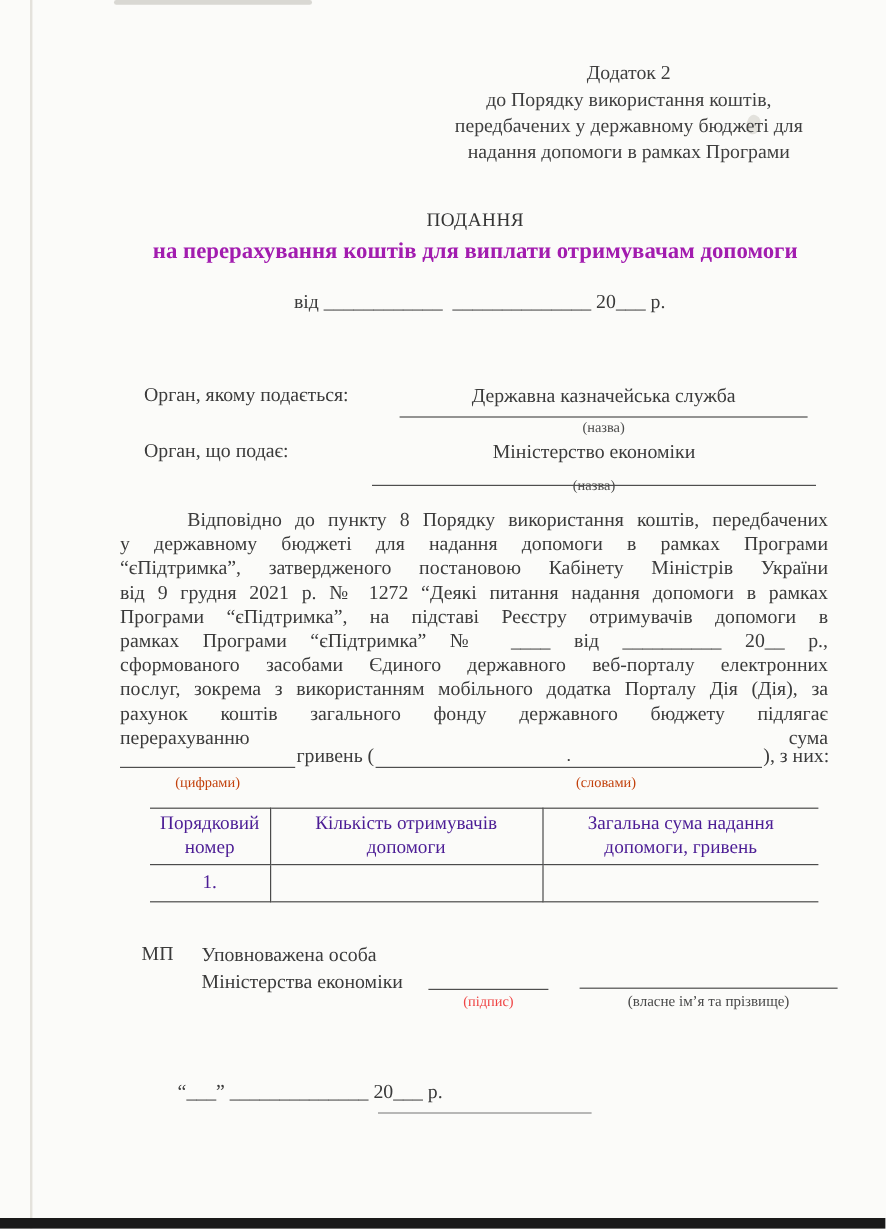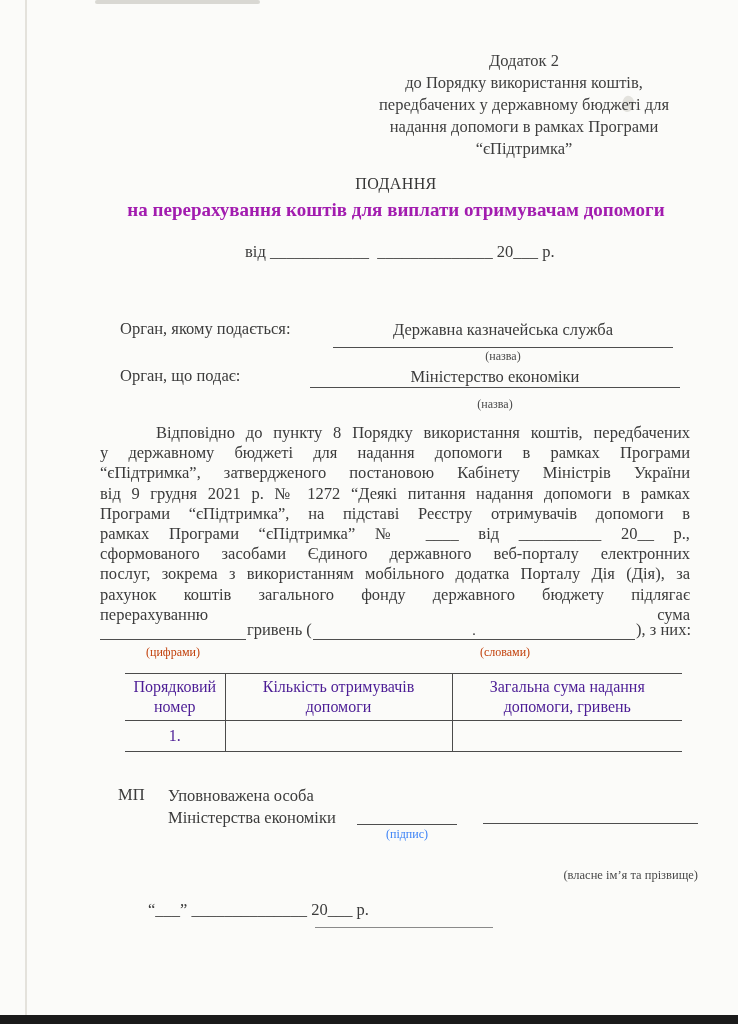--- a/index.html
+++ b/index.html
@@ -22,21 +22,21 @@
   .title{left:100px;top:175px;width:592px;text-align:center;font-weight:normal;font-size:16px;color:#353535;letter-spacing:.4px;}
   .subtitle{left:100px;top:199px;width:592px;text-align:center;font-weight:bold;font-size:19px;color:#a21caf;}
 
   .date-line{left:245px;top:242px;font-size:16.5px;white-space:pre;}
 
   .org-label{font-size:16.5px;text-align:center;}
   .org1-label{left:120px;top:319px;}
   .org1-value{left:333px;top:320px;width:340px;text-align:center;font-size:16.5px;padding-bottom:7px;border-bottom:1.4px solid #4e4e4e;}
   .org1-caption{left:333px;top:349px;width:340px;text-align:center;font-size:12px;color:#4a4a4a;}
   .org2-label{left:120px;top:366px;}
-  .org2-value{left:310px;top:367px;width:370px;text-align:center;font-size:16.5px;padding-bottom:0;border-bottom:1.4px solid #4e4e4e;}
+  .org2-value{left:310px;top:367px;width:370px;text-align:center;font-size:16.5px;padding-bottom:17px;border-bottom:1.4px solid #4e4e4e;}
   .org2-caption{left:310px;top:397px;width:370px;text-align:center;font-size:12px;color:#4a4a4a;}
 
   .paragraph{left:100px;top:423px;width:590px;font-size:16.5px;line-height:20.2px;color:#3b3b3b;}
   .pline{text-align:justify;text-align-last:justify;}
   .pline.first{text-indent:56px;}
 
   .sum-line{left:100px;top:624px;width:592px;height:16px;display:flex;align-items:flex-end;font-size:16.5px;}
   .blank{border-bottom:1.4px solid #4e4e4e;align-self:stretch;}
   .blank-digits{width:146px;}
   .blank-words{flex:1;display:flex;align-items:flex-end;justify-content:center;}
@@ -48,41 +48,40 @@
 
   table.ptable{left:125px;top:673px;width:557px;position:absolute;border-collapse:collapse;table-layout:fixed;font-size:16px;color:#4c1d95;}
   .ptable th,.ptable td{border:1.5px solid #4b4b4b;font-weight:normal;text-align:center;vertical-align:middle;padding:3px 4px;line-height:20px;}
   .ptable th:first-child,.ptable td:first-child{border-left:none;}
   .ptable th:last-child,.ptable td:last-child{border-right:none;}
   .ptable td{height:24px;}
 
   .mp{left:118px;top:785px;font-size:16.5px;}
   .auth{left:168px;top:785px;font-size:16.5px;line-height:21.5px;}
   .sig-line1{left:357px;top:806px;width:100px;height:18px;border-bottom:1.4px solid #4e4e4e;}
-  .sig-cap1{left:357px;top:827px;width:100px;text-align:center;font-size:12px;color:#3b82f6;}
+  .sig-cap1{left:357px;top:827px;width:100px;text-align:center;font-size:12px;color:#ef4444;}
   .sig-line2{left:483px;top:805px;width:215px;height:18px;border-bottom:1.4px solid #4e4e4e;}
-  .sig-cap2{left:483px;top:827px;width:215px;text-align:right;font-size:12.5px;color:#4a4a4a;margin-top:41px;}
+  .sig-cap2{left:483px;top:827px;width:215px;text-align:center;font-size:12.5px;color:#4a4a4a;}
 
   .footer-date{left:148px;top:900px;font-size:16.5px;white-space:pre;}
   .stray-line{left:315px;top:917px;width:178px;height:10px;border-bottom:1.5px solid #8a8a8a;}
 </style>
 </head>
 <body>
 
 <div class="abs edge-left"></div>
 <div class="abs edge-bottom"></div>
 <div class="abs smudge-top"></div>
 <div class="abs smudge-right"></div>
 
 <div class="abs appendix">
   <div>Додаток 2</div>
   <div>до Порядку використання коштів,</div>
   <div>передбачених у державному бюджеті для</div>
   <div>надання допомоги в рамках Програми</div>
-  <div>“єПідтримка”</div>
 </div>
 
 <div class="abs title">ПОДАННЯ</div>
 <div class="abs subtitle">на перерахування коштів для виплати отримувачам допомоги</div>
 
 <div class="abs date-line">від ____________  ______________ 20___ р.</div>
 
 <div class="abs org-label org1-label">Орган, якому подається:</div>
 <div class="abs org1-value">Державна казначейська служба</div>
 <div class="abs org1-caption">(назва)</div>

